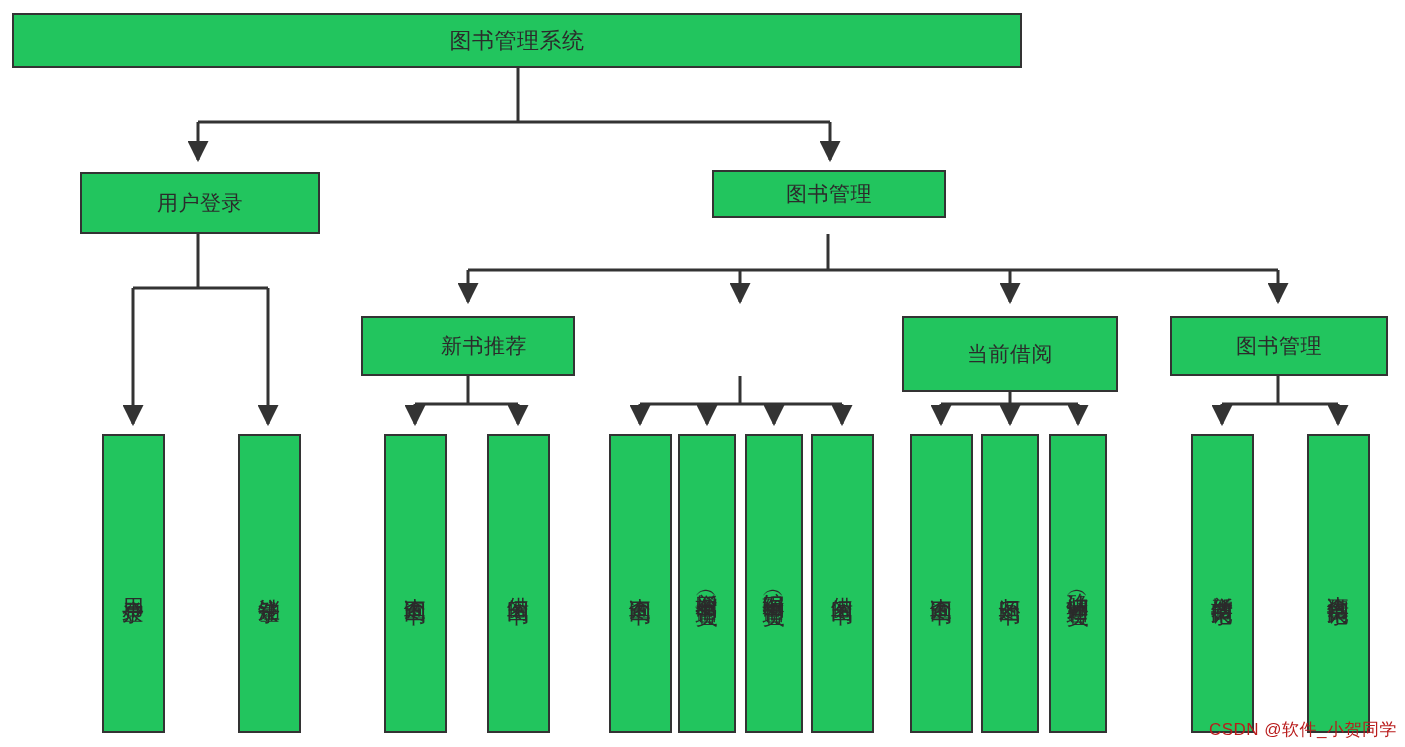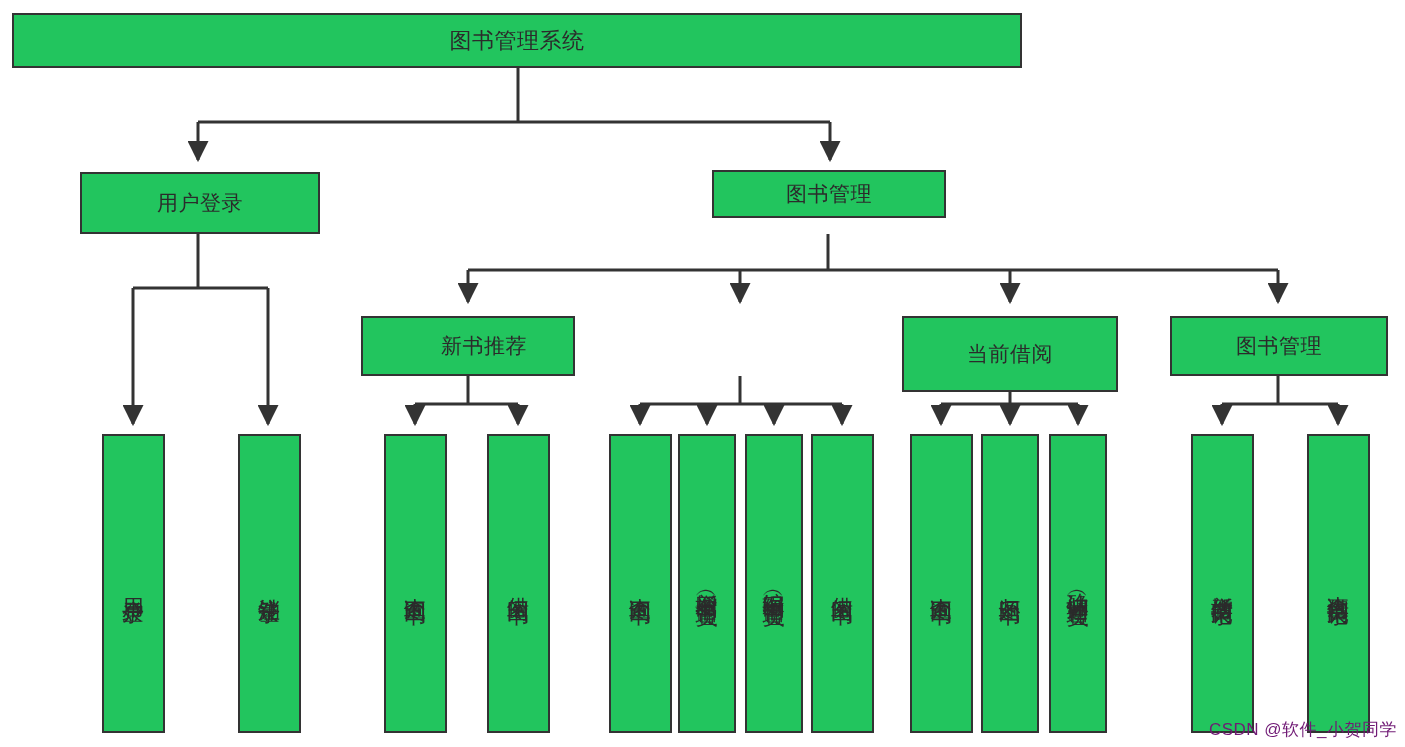--- a/index.html
+++ b/index.html
@@ -61,21 +61,21 @@
     font-size: 22px;
     line-height: 1.05;
     letter-spacing: 2px;
     max-height: 100%;
   }
   #watermark {
     position: absolute;
     right: 8px;
     bottom: 6px;
     font-size: 17px;
-    color: #701a75;
+    color: #b91c1c;
     letter-spacing: 0.5px;
     white-space: nowrap;
     z-index: 5;
   }
 </style>
 </head>
 <body>
 
 <div id="canvas">
 

